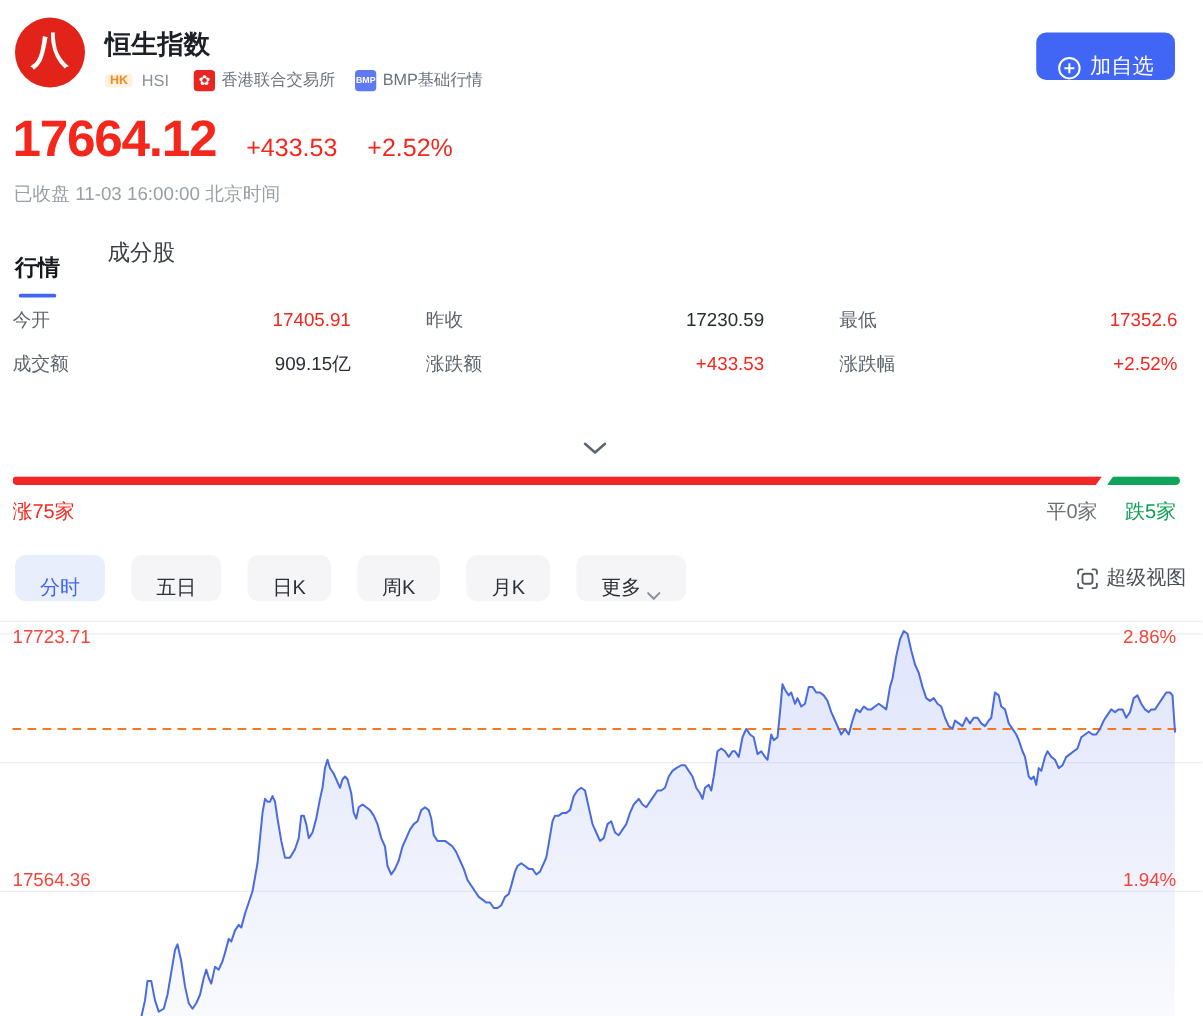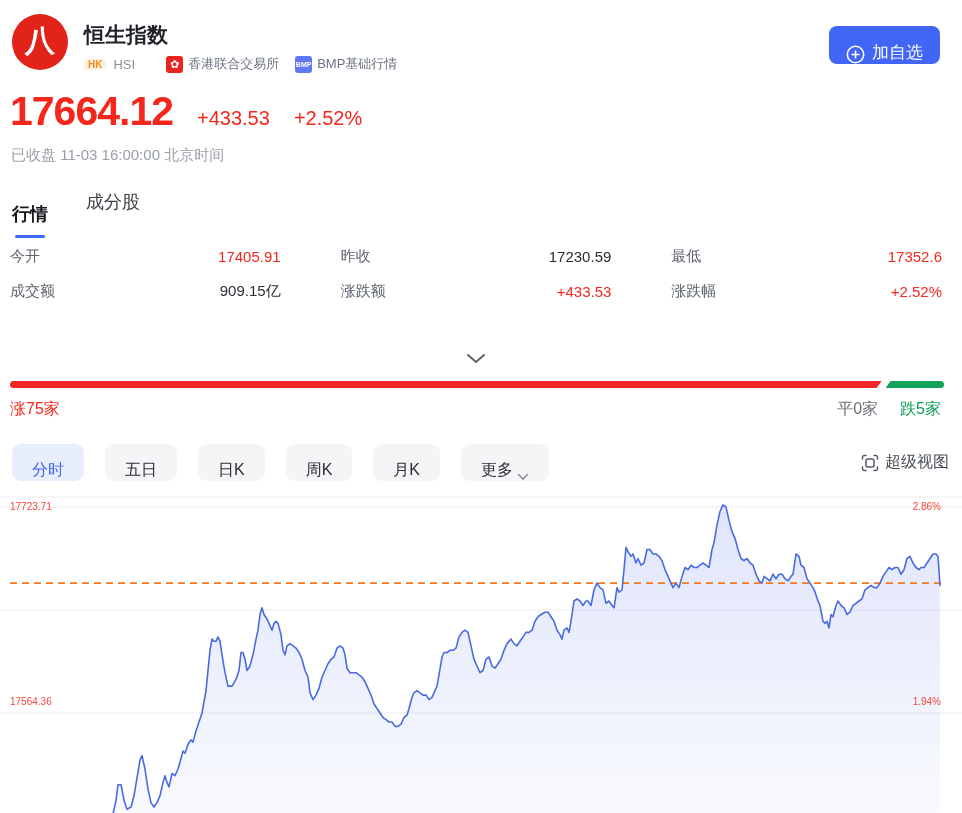--- a/index.html
+++ b/index.html
@@ -8,21 +8,21 @@
     font-family:"Liberation Sans","DejaVu Sans",sans-serif;color:#2a2e35;
     -webkit-font-smoothing:antialiased;
   }
   
   .logo{position:absolute;left:12px;top:14px;width:56px;height:56px;border-radius:50%;
     background:#e2231a;display:flex;align-items:center;justify-content:center;}
   .logo span{color:#fff;font-size:30px;font-weight:700;line-height:1;transform:translateY(-1px);}
   .title{position:absolute;left:84px;top:21px;font-size:21px;font-weight:700;color:#1d2127;}
   .subrow{position:absolute;left:84px;top:55px;display:flex;align-items:center;font-size:13px;color:#6b7280;}
   .hk-badge{background:#fdf1e0;color:#f08c1f;font-weight:700;font-size:10px;padding:0 4px;border-radius:3px;margin-right:7px;}
-  .code{color:#8a8f99;margin-right:31px;}
+  .code{color:#8a8f99;margin-right:20px;}
   .sq-badge{width:17px;height:17px;border-radius:3px;display:inline-flex;align-items:center;justify-content:center;margin-right:5px;}
   .flag{background:#e8251f;color:#fff;font-size:11px;}
   .bmp{background:#5f79f3;color:#fff;font-size:7px;font-weight:700;letter-spacing:0;}
   .badge-text{margin-right:16px;}
   .add-btn{position:absolute;right:22px;top:26px;background:#4165f5;color:#ffffff;border:none;
     font-size:17px;padding:0 17px;height:38px;border-radius:8px;display:flex;align-items:flex-end;cursor:pointer;
     font-family:inherit;}
   .add-btn svg{margin-right:7px;}
   
   .price-row{position:absolute;left:10px;top:88px;display:flex;align-items:baseline;color:#f5271d;}
@@ -56,21 +56,21 @@
   .periods{position:absolute;left:12px;top:444px;display:flex;}
   .pill{height:37px;border-radius:9px;background:#f5f5f7;color:#2b2f36;font-size:16px;
     display:flex;align-items:flex-end;padding:0 20px;margin-right:21px;cursor:pointer;white-space:nowrap;}
   .pill.active{background:#e9eefc;color:#4166f5;}
   .pill svg{margin-left:4px;}
   .superview{position:absolute;right:13px;top:452px;display:flex;align-items:center;font-size:16px;color:#4a4f57;cursor:pointer;}
   .superview svg{margin-right:6px;}
   
   .chart{position:absolute;left:0;top:496px;width:962px;height:317px;}
   .chart svg{position:absolute;left:0;top:0;}
-  .axis-label{position:absolute;font-size:10px;color:#f4463d;}
+  .axis-label{position:absolute;font-size:15px;color:#f4463d;}
   .al-tl{left:10px;top:5px;}
   .al-tr{right:21px;top:5px;}
   .al-bl{left:10px;top:200px;}
   .al-br{right:21px;top:200px;}
 </style>
 </head>
 <body>
 
 <div class="logo">
     <span>八</span>

